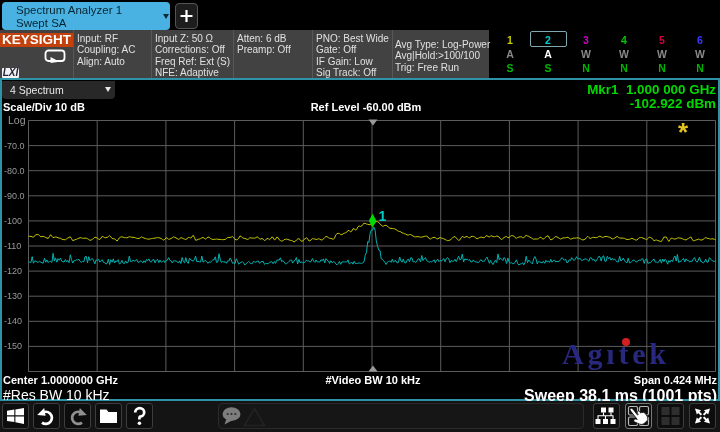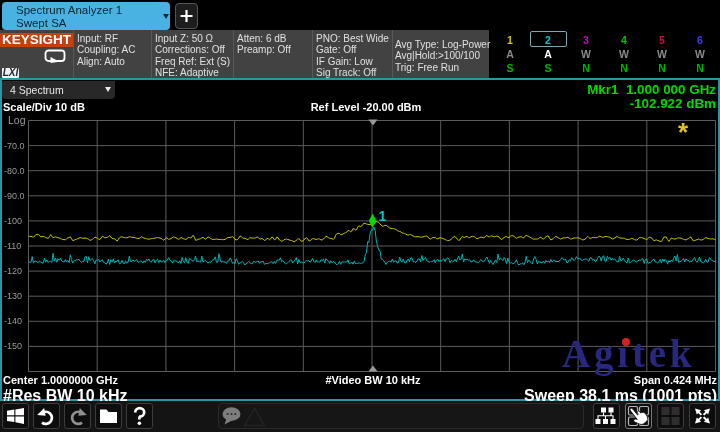--- a/index.html
+++ b/index.html
@@ -56,21 +56,21 @@
 <div class="abs" style="left:0;top:399px;width:720px;height:2px;background:#2f93a8"></div>
 <div class="abs" style="left:0;top:78px;width:2px;height:323px;background:#2f93a8"></div>
 <div class="abs" style="left:718px;top:78px;width:2px;height:323px;background:#2f93a8"></div>
 
 <div class="abs" style="left:2px;top:81px;width:113px;height:18px;background:#282828;border-radius:0 0 4px 4px;color:#e8e8e8;font-size:10.5px;line-height:18px;padding-left:8px">4 Spectrum</div>
 <div class="abs" style="left:105px;top:87px;width:0;height:0;border-left:3.5px solid transparent;border-right:3.5px solid transparent;border-top:5px solid #e8e8e8"></div>
 
 <div class="abs" style="right:4px;top:83px;color:#00d900;font-weight:700;font-size:13.4px;text-align:right;line-height:13.5px">Mkr1&nbsp; 1.000 000 GHz<br>-102.922 dBm</div>
 
 <div class="abs" style="left:3px;top:101px;color:#fff;font-weight:700;font-size:11px">Scale/Div 10 dB</div>
-<div class="abs" style="left:236px;top:101px;width:260px;text-align:center;color:#fff;font-weight:700;font-size:11px">Ref Level -20.00 dBm</div>
+<div class="abs" style="left:236px;top:101px;width:260px;text-align:center;color:#fff;font-weight:700;font-size:11px">Ref Level -60.00 dBm</div>
 <div class="abs" style="left:8px;top:114px;color:#9a9a9a;font-size:10.5px">Log</div>
 
 <svg class="abs" style="left:0;top:0" width="720" height="432" viewBox="0 0 720 432">
 <path d="M28.5 120.5 V371.5 M97.2 120.5 V371.5 M165.9 120.5 V371.5 M234.6 120.5 V371.5 M303.3 120.5 V371.5 M372.0 120.5 V371.5 M440.7 120.5 V371.5 M509.4 120.5 V371.5 M578.1 120.5 V371.5 M646.8 120.5 V371.5 M715.5 120.5 V371.5 M28.5 120.5 H715.5 M28.5 145.6 H715.5 M28.5 170.7 H715.5 M28.5 195.8 H715.5 M28.5 220.9 H715.5 M28.5 246.0 H715.5 M28.5 271.1 H715.5 M28.5 296.2 H715.5 M28.5 321.3 H715.5 M28.5 346.4 H715.5 M28.5 371.5 H715.5" stroke="#5c5c5c" stroke-width="1" fill="none"></path>
 <text x="4" y="148.6" class="ylab">-70.0</text>
     <text x="4" y="173.7" class="ylab">-80.0</text>
     <text x="4" y="198.8" class="ylab">-90.0</text>
     <text x="4" y="223.9" class="ylab">-100</text>
     <text x="4" y="249.0" class="ylab">-110</text>
     <text x="4" y="274.1" class="ylab">-120</text>
@@ -79,27 +79,27 @@
     <text x="4" y="349.4" class="ylab">-150</text>
 <polyline points="28.5,261.9 29.7,262.3 31.0,262.3 32.2,256.6 33.4,263.2 34.6,261.1 35.9,261.1 37.1,262.2 38.3,262.2 39.6,261.3 40.8,262.1 42.0,262.8 43.2,263.1 44.5,258.2 45.7,262.2 46.9,259.9 48.2,262.6 49.4,261.2 50.6,261.5 51.9,262.4 53.1,253.3 54.3,261.1 55.5,257.9 56.8,262.2 58.0,258.6 59.2,260.3 60.5,258.2 61.7,261.1 62.9,261.7 64.1,262.1 65.4,259.5 66.6,261.9 67.8,260.4 69.1,262.6 70.3,254.8 71.5,259.7 72.7,263.0 74.0,260.6 75.2,260.8 76.4,259.8 77.7,259.9 78.9,259.3 80.1,261.3 81.3,262.4 82.6,261.3 83.8,261.9 85.0,256.8 86.3,256.4 87.5,262.9 88.7,256.7 89.9,260.5 91.2,259.3 92.4,258.6 93.6,260.7 94.9,263.8 96.1,259.9 97.3,260.4 98.6,259.4 99.8,262.0 101.0,260.9 102.2,259.7 103.5,262.4 104.7,262.6 105.9,264.1 107.2,263.2 108.4,259.1 109.6,264.5 110.8,259.7 112.1,262.2 113.3,258.8 114.5,263.0 115.8,260.9 117.0,261.6 118.2,259.7 119.4,263.9 120.7,263.3 121.9,260.3 123.1,263.1 124.4,263.6 125.6,260.9 126.8,263.0 128.0,262.5 129.3,256.1 130.5,261.4 131.7,261.8 133.0,260.1 134.2,261.0 135.4,260.9 136.7,259.4 137.9,262.1 139.1,262.4 140.3,260.8 141.6,261.3 142.8,262.9 144.0,260.8 145.3,262.5 146.5,259.4 147.7,260.6 148.9,258.9 150.2,261.8 151.4,261.9 152.6,259.8 153.9,259.7 155.1,262.9 156.3,260.4 157.5,259.2 158.8,262.6 160.0,260.0 161.2,262.1 162.5,261.7 163.7,260.4 164.9,262.6 166.1,260.7 167.4,260.1 168.6,257.6 169.8,260.2 171.1,260.9 172.3,262.9 173.5,260.8 174.7,260.8 176.0,261.1 177.2,261.5 178.4,263.0 179.7,260.8 180.9,263.5 182.1,257.5 183.4,261.7 184.6,262.8 185.8,257.6 187.0,262.2 188.3,263.4 189.5,258.1 190.7,259.8 192.0,260.4 193.2,261.2 194.4,259.5 195.6,256.1 196.9,261.9 198.1,261.3 199.3,261.8 200.6,262.1 201.8,256.0 203.0,262.1 204.2,261.2 205.5,260.5 206.7,261.7 207.9,263.3 209.2,261.8 210.4,262.5 211.6,260.9 212.8,259.9 214.1,259.8 215.3,256.8 216.5,262.4 217.8,262.0 219.0,253.7 220.2,259.2 221.4,262.5 222.7,261.1 223.9,262.5 225.1,261.5 226.4,263.3 227.6,260.9 228.8,261.1 230.1,258.0 231.3,260.0 232.5,263.3 233.7,262.7 235.0,263.6 236.2,258.8 237.4,260.8 238.7,264.2 239.9,263.0 241.1,262.4 242.3,261.6 243.6,262.9 244.8,265.0 246.0,263.7 247.3,262.6 248.5,261.5 249.7,262.5 250.9,263.6 252.2,263.7 253.4,261.5 254.6,261.9 255.9,262.3 257.1,261.3 258.3,261.0 259.5,263.4 260.8,261.8 262.0,261.6 263.2,261.3 264.5,264.4 265.7,263.5 266.9,263.6 268.2,263.7 269.4,262.4 270.6,262.0 271.8,261.7 273.1,263.7 274.3,261.5 275.5,263.4 276.8,260.2 278.0,260.0 279.2,260.1 280.4,257.8 281.7,261.7 282.9,260.6 284.1,262.0 285.4,263.8 286.6,263.7 287.8,262.7 289.0,261.4 290.3,260.2 291.5,260.0 292.7,263.1 294.0,261.1 295.2,260.0 296.4,257.5 297.6,264.0 298.9,259.5 300.1,262.6 301.3,262.0 302.6,262.6 303.8,263.0 305.0,261.7 306.2,260.3 307.5,261.0 308.7,260.7 309.9,262.2 311.2,261.3 312.4,258.5 313.6,261.1 314.9,262.4 316.1,260.0 317.3,262.0 318.5,261.8 319.8,262.1 321.0,259.7 322.2,260.8 323.5,258.8 324.7,263.0 325.9,258.7 327.1,260.1 328.4,261.0 329.6,263.4 330.8,260.7 332.1,262.8 333.3,261.5 334.5,262.0 335.7,263.8 337.0,264.8 338.2,263.6 339.4,261.4 340.7,264.3 341.9,261.9 343.1,261.9 344.3,261.9 345.6,262.0 346.8,262.0 348.0,259.9 349.3,264.0 350.5,263.2 351.7,262.0 353.0,264.2 354.2,261.2 355.4,263.5 356.6,263.4 357.9,263.3 359.1,262.8 360.3,263.3 361.6,263.3 362.8,262.8 364.0,261.9 365.2,255.3 366.5,252.3 367.7,241.6 368.9,242.4 370.2,233.0 371.4,229.9 372.6,230.0 373.8,227.0 375.1,230.1 376.3,240.8 377.5,246.2 378.8,250.1 380.0,250.6 381.2,258.8 382.4,259.2 383.7,260.8 384.9,262.5 386.1,264.5 387.4,262.1 388.6,261.4 389.8,261.0 391.0,262.4 392.3,259.1 393.5,262.2 394.7,260.7 396.0,260.9 397.2,263.0 398.4,262.5 399.7,257.0 400.9,261.0 402.1,262.2 403.3,259.0 404.6,262.7 405.8,263.0 407.0,260.2 408.3,259.2 409.5,261.8 410.7,257.8 411.9,257.8 413.2,262.0 414.4,261.6 415.6,262.5 416.9,260.9 418.1,258.9 419.3,258.9 420.5,261.9 421.8,255.5 423.0,260.6 424.2,258.8 425.5,257.7 426.7,260.7 427.9,261.3 429.1,262.3 430.4,261.6 431.6,261.8 432.8,261.1 434.1,259.8 435.3,262.8 436.5,260.3 437.8,259.3 439.0,261.6 440.2,260.3 441.4,261.1 442.7,259.5 443.9,258.7 445.1,261.7 446.4,258.4 447.6,257.6 448.8,259.1 450.0,262.7 451.3,260.4 452.5,261.2 453.7,261.3 455.0,259.2 456.2,261.6 457.4,259.1 458.6,256.2 459.9,259.9 461.1,259.1 462.3,254.1 463.6,262.0 464.8,258.8 466.0,259.6 467.2,259.1 468.5,260.2 469.7,259.6 470.9,262.0 472.2,261.8 473.4,259.9 474.6,261.6 475.8,261.9 477.1,262.2 478.3,262.6 479.5,261.3 480.8,259.6 482.0,261.2 483.2,261.3 484.5,261.1 485.7,258.7 486.9,257.0 488.1,259.9 489.4,263.3 490.6,260.5 491.8,262.8 493.1,264.6 494.3,262.1 495.5,260.2 496.7,262.5 498.0,254.0 499.2,259.9 500.4,257.9 501.7,259.3 502.9,260.6 504.1,257.4 505.3,259.2 506.6,263.5 507.8,258.0 509.0,261.9 510.3,263.1 511.5,262.6 512.7,263.8 513.9,263.4 515.2,262.3 516.4,259.8 517.6,263.4 518.9,265.0 520.1,263.9 521.3,264.1 522.6,262.7 523.8,264.8 525.0,262.6 526.2,256.3 527.5,262.7 528.7,260.0 529.9,261.7 531.2,262.6 532.4,263.9 533.6,259.0 534.8,256.5 536.1,259.3 537.3,264.0 538.5,261.5 539.8,262.0 541.0,262.5 542.2,262.9 543.4,261.1 544.7,263.3 545.9,260.3 547.1,262.0 548.4,261.1 549.6,262.5 550.8,259.3 552.0,262.2 553.3,260.6 554.5,260.1 555.7,262.0 557.0,261.3 558.2,261.7 559.4,261.0 560.6,259.5 561.9,257.6 563.1,258.8 564.3,260.3 565.6,259.0 566.8,262.7 568.0,262.3 569.3,259.6 570.5,260.6 571.7,257.6 572.9,259.6 574.2,260.5 575.4,259.0 576.6,256.7 577.9,258.9 579.1,258.8 580.3,258.5 581.5,260.4 582.8,260.2 584.0,259.2 585.2,259.0 586.5,259.0 587.7,260.4 588.9,261.2 590.1,257.7 591.4,257.9 592.6,260.2 593.8,259.1 595.1,261.4 596.3,260.9 597.5,258.5 598.7,256.3 600.0,256.9 601.2,261.1 602.4,256.7 603.7,255.8 604.9,261.2 606.1,261.3 607.3,256.3 608.6,258.7 609.8,257.3 611.0,260.2 612.3,258.3 613.5,260.1 614.7,259.0 616.0,260.7 617.2,262.0 618.4,261.9 619.6,256.3 620.9,260.9 622.1,260.3 623.3,258.1 624.6,260.7 625.8,262.2 627.0,262.7 628.2,258.2 629.5,262.9 630.7,262.6 631.9,261.4 633.2,260.0 634.4,260.3 635.6,261.8 636.8,261.8 638.1,260.7 639.3,260.1 640.5,260.4 641.8,258.7 643.0,259.1 644.2,263.4 645.4,259.6 646.7,258.8 647.9,263.4 649.1,262.7 650.4,262.7 651.6,261.3 652.8,259.8 654.1,259.2 655.3,262.2 656.5,262.1 657.7,262.8 659.0,261.6 660.2,259.3 661.4,263.1 662.7,259.0 663.9,261.7 665.1,259.2 666.3,260.7 667.6,264.2 668.8,260.7 670.0,262.2 671.3,260.1 672.5,261.5 673.7,258.1 674.9,256.0 676.2,261.1 677.4,254.5 678.6,262.4 679.9,261.5 681.1,261.2 682.3,260.1 683.5,258.4 684.8,262.0 686.0,258.8 687.2,260.5 688.5,260.4 689.7,262.2 690.9,261.0 692.1,261.5 693.4,258.8 694.6,257.5 695.8,261.1 697.1,262.3 698.3,260.0 699.5,257.1 700.8,261.7 702.0,261.7 703.2,263.0 704.4,262.1 705.7,259.2 706.9,262.2 708.1,262.1 709.4,257.6 710.6,259.3 711.8,260.0 713.0,261.4 714.3,261.2 715.5,261.4" fill="none" stroke="#00b2b2" stroke-width="1"></polyline>
 <polyline points="28.5,236.2 29.7,236.3 31.0,236.4 32.2,236.8 33.4,237.3 34.6,236.0 35.9,234.6 37.1,234.6 38.3,234.6 39.6,235.7 40.8,236.9 42.0,236.6 43.2,236.3 44.5,236.9 45.7,237.5 46.9,238.0 48.2,238.4 49.4,236.6 50.6,234.7 51.9,236.3 53.1,237.7 54.3,237.3 55.5,236.9 56.8,237.3 58.0,237.7 59.2,238.1 60.5,238.3 61.7,239.0 62.9,239.6 64.1,239.6 65.4,239.8 66.6,238.9 67.8,238.0 69.1,237.4 70.3,236.8 71.5,238.7 72.7,240.6 74.0,240.2 75.2,239.6 76.4,239.3 77.7,238.7 78.9,238.3 80.1,237.5 81.3,238.0 82.6,238.2 83.8,238.3 85.0,238.1 86.3,238.2 87.5,238.7 88.7,239.4 89.9,240.3 91.2,240.0 92.4,239.3 93.6,238.4 94.9,237.2 96.1,237.5 97.3,238.2 98.6,239.1 99.8,239.5 101.0,238.0 102.2,236.3 103.5,236.9 104.7,237.7 105.9,237.7 107.2,237.4 108.4,236.5 109.6,235.6 110.8,236.9 112.1,238.5 113.3,238.7 114.5,238.9 115.8,239.8 117.0,241.1 118.2,239.6 119.4,237.8 120.7,237.0 121.9,236.8 123.1,237.2 124.4,237.7 125.6,237.6 126.8,237.9 128.0,237.4 129.3,236.7 130.5,237.0 131.7,237.2 133.0,237.4 134.2,237.4 135.4,237.8 136.7,238.3 137.9,238.5 139.1,238.4 140.3,237.8 141.6,236.8 142.8,237.5 144.0,238.1 145.3,238.4 146.5,238.8 147.7,239.1 148.9,239.2 150.2,238.9 151.4,238.6 152.6,238.4 153.9,238.3 155.1,238.0 156.3,237.8 157.5,237.6 158.8,237.7 160.0,238.1 161.2,238.5 162.5,239.4 163.7,240.2 164.9,239.2 166.1,237.7 167.4,238.2 168.6,239.4 169.8,239.0 171.1,238.5 172.3,237.7 173.5,236.9 174.7,237.3 176.0,237.9 177.2,238.6 178.4,239.3 179.7,238.7 180.9,237.6 182.1,238.0 183.4,238.7 184.6,239.1 185.8,239.5 187.0,238.7 188.3,237.5 189.5,237.6 190.7,237.9 192.0,236.9 193.2,235.3 194.4,237.4 195.6,240.2 196.9,240.1 198.1,239.3 199.3,239.1 200.6,238.6 201.8,237.9 203.0,237.5 204.2,238.2 205.5,239.1 206.7,238.3 207.9,237.0 209.2,237.3 210.4,238.4 211.6,239.0 212.8,239.5 214.1,239.3 215.3,239.3 216.5,239.0 217.8,239.3 219.0,239.4 220.2,239.4 221.4,239.5 222.7,239.7 223.9,239.6 225.1,239.5 226.4,238.5 227.6,237.6 228.8,237.5 230.1,237.4 231.3,237.1 232.5,236.6 233.7,237.7 235.0,239.4 236.2,239.8 237.4,239.7 238.7,238.3 239.9,236.1 241.1,236.3 242.3,237.7 243.6,238.3 244.8,238.4 246.0,238.8 247.3,239.5 248.5,239.0 249.7,237.9 250.9,237.8 252.2,238.1 253.4,238.1 254.6,238.2 255.9,237.7 257.1,236.8 258.3,237.5 259.5,238.9 260.8,239.1 262.0,238.4 263.2,239.3 264.5,240.5 265.7,240.0 266.9,238.5 268.2,238.6 269.4,239.7 270.6,238.8 271.8,237.1 273.1,237.5 274.3,239.8 275.5,239.4 276.8,237.1 278.0,237.6 279.2,239.7 280.4,240.5 281.7,241.2 282.9,240.8 284.1,239.6 285.4,239.3 286.6,239.1 287.8,239.5 289.0,239.8 290.3,240.4 291.5,240.5 292.7,241.0 294.0,241.9 295.2,241.4 296.4,240.0 297.6,239.1 298.9,238.7 300.1,239.6 301.3,241.3 302.6,241.2 303.8,239.7 305.0,238.8 306.2,237.8 307.5,238.5 308.7,240.7 309.9,241.0 311.2,239.5 312.4,238.7 313.6,238.8 314.9,239.0 316.1,239.5 317.3,239.3 318.5,238.7 319.8,239.1 321.0,240.0 322.2,239.9 323.5,238.9 324.7,237.6 325.9,236.5 327.1,236.7 328.4,237.6 329.6,238.4 330.8,238.4 332.1,238.8 333.3,239.4 334.5,238.1 335.7,235.2 337.0,233.5 338.2,233.3 339.4,233.5 340.7,234.6 341.9,234.7 343.1,233.8 344.3,233.2 345.6,232.8 346.8,232.1 348.0,230.5 349.3,230.6 350.5,231.9 351.7,231.2 353.0,228.8 354.2,228.7 355.4,230.1 356.6,229.6 357.9,226.9 359.1,225.8 360.3,226.5 361.6,226.1 362.8,224.4 364.0,223.3 365.2,223.4 366.5,224.0 367.7,224.3 368.9,224.6 370.2,224.6 371.4,224.8 372.6,225.0 373.8,224.2 375.1,222.1 376.3,221.5 377.5,221.8 378.8,222.5 380.0,223.9 381.2,225.2 382.4,226.1 383.7,226.1 384.9,225.3 386.1,225.4 387.4,226.1 388.6,227.4 389.8,228.1 391.0,228.4 392.3,228.5 393.5,228.6 394.7,228.9 396.0,229.5 397.2,230.5 398.4,231.2 399.7,231.6 400.9,231.8 402.1,233.0 403.3,233.1 404.6,233.7 405.8,234.1 407.0,234.9 408.3,235.1 409.5,234.6 410.7,234.5 411.9,235.3 413.2,236.1 414.4,236.7 415.6,236.9 416.9,236.7 418.1,236.6 419.3,236.9 420.5,237.2 421.8,237.0 423.0,236.9 424.2,236.4 425.5,236.2 426.7,236.2 427.9,236.8 429.1,238.5 430.4,239.0 431.6,238.3 432.8,237.6 434.1,237.4 435.3,237.7 436.5,238.6 437.8,238.9 439.0,238.0 440.2,237.6 441.4,238.1 442.7,238.4 443.9,238.8 445.1,239.5 446.4,240.2 447.6,240.7 448.8,240.5 450.0,240.1 451.3,239.1 452.5,238.1 453.7,236.8 455.0,236.6 456.2,237.9 457.4,239.2 458.6,240.4 459.9,239.9 461.1,237.8 462.3,236.4 463.6,237.1 464.8,237.4 466.0,236.7 467.2,236.5 468.5,237.5 469.7,237.7 470.9,236.8 472.2,236.3 473.4,236.5 474.6,236.9 475.8,238.0 477.1,238.8 478.3,238.2 479.5,237.6 480.8,237.2 482.0,237.2 483.2,237.7 484.5,237.6 485.7,236.1 486.9,235.6 488.1,236.5 489.4,236.9 490.6,236.1 491.8,235.8 493.1,236.6 494.3,236.8 495.5,236.5 496.7,236.1 498.0,236.4 499.2,237.1 500.4,238.8 501.7,239.6 502.9,238.5 504.1,237.5 505.3,236.8 506.6,236.6 507.8,237.6 509.0,237.6 510.3,236.4 511.5,235.6 512.7,235.7 513.9,236.1 515.2,237.6 516.4,238.3 517.6,237.5 518.9,237.1 520.1,236.8 521.3,236.8 522.6,237.7 523.8,237.8 525.0,236.3 526.2,235.3 527.5,236.0 528.7,236.4 529.9,237.1 531.2,237.8 532.4,238.6 533.6,239.3 534.8,239.0 536.1,239.0 537.3,239.0 538.5,238.7 539.8,237.5 541.0,237.2 542.2,238.6 543.4,239.2 544.7,237.8 545.9,236.9 547.1,235.9 548.4,236.0 549.6,238.3 550.8,239.9 552.0,239.4 553.3,238.5 554.5,237.3 555.7,236.4 557.0,237.0 558.2,237.7 559.4,238.4 560.6,239.0 561.9,238.5 563.1,237.9 564.3,237.8 565.6,237.8 566.8,237.4 568.0,237.3 569.3,238.3 570.5,239.0 571.7,238.9 572.9,238.3 574.2,238.0 575.4,238.1 576.6,237.9 577.9,237.8 579.1,238.1 580.3,238.7 581.5,239.5 582.8,240.0 584.0,239.6 585.2,239.2 586.5,237.5 587.7,236.3 588.9,237.5 590.1,238.5 591.4,238.0 592.6,237.4 593.8,237.4 595.1,237.7 596.3,237.6 597.5,237.4 598.7,236.5 600.0,236.1 601.2,236.8 602.4,237.4 603.7,237.1 604.9,236.6 606.1,236.5 607.3,236.6 608.6,237.0 609.8,237.2 611.0,238.1 612.3,238.9 613.5,238.6 614.7,238.0 616.0,237.1 617.2,236.4 618.4,237.3 619.6,237.9 620.9,238.1 622.1,238.1 623.3,238.2 624.6,238.4 625.8,239.0 627.0,239.6 628.2,239.4 629.5,239.3 630.7,238.9 631.9,238.3 633.2,238.9 634.4,239.5 635.6,239.9 636.8,240.1 638.1,238.9 639.3,237.7 640.5,237.6 641.8,237.5 643.0,238.2 644.2,238.6 645.4,239.1 646.7,239.8 647.9,238.4 649.1,237.2 650.4,237.4 651.6,237.9 652.8,239.5 654.1,240.7 655.3,240.2 656.5,240.0 657.7,240.5 659.0,240.9 660.2,241.4 661.4,241.5 662.7,239.3 663.9,237.1 665.1,237.0 666.3,237.1 667.6,239.5 668.8,241.4 670.0,239.7 671.3,238.0 672.5,238.4 673.7,238.9 674.9,239.0 676.2,238.8 677.4,238.2 678.6,237.8 679.9,238.1 681.1,238.2 682.3,238.7 683.5,239.3 684.8,239.7 686.0,240.0 687.2,239.1 688.5,238.4 689.7,237.6 690.9,236.9 692.1,239.1 693.4,241.0 694.6,240.5 695.8,240.1 697.1,239.6 698.3,239.1 699.5,239.5 700.8,240.1 702.0,239.9 703.2,239.4 704.4,238.4 705.7,237.5 706.9,238.1 708.1,238.5 709.4,238.7 710.6,239.1 711.8,238.9 713.0,238.8 714.3,239.3 715.5,239.8" fill="none" stroke="#c8c800" stroke-width="1"></polyline>
 <path d="M368.5 119.5 H377.5 L373 125.5 Z" fill="#999"></path>
 <path d="M368.5 371.5 H377.5 L373 365.5 Z" fill="#999"></path>
 <path d="M372.6 213.8 L376.4 220.8 L372.6 227.8 L368.8 220.8 Z" fill="#00dc00"></path>
 <text x="378.5" y="221" font-size="14" font-weight="700" fill="#00c8c8" font-family="Liberation Sans">1</text>
 <text x="678" y="141" font-size="26" font-weight="700" fill="#e3c322" font-family="Liberation Sans">*</text>
 </svg>
 
-<div class="abs" id="agitek" style="left:562px;top:335px;font-family:'Liberation Serif',serif;font-weight:700;font-size:39px;color:#28287e;line-height:38px;letter-spacing:3.8px">Agıtek</div>
+<div class="abs" id="agitek" style="left:562px;top:335px;font-family:'Liberation Serif',serif;font-weight:700;font-size:30px;color:#28287e;line-height:38px;letter-spacing:3.8px">Agıtek</div>
 <div class="abs" style="left:622px;top:338px;width:8px;height:8px;border-radius:50%;background:#d42020"></div>
 
 <div class="abs" style="left:3px;top:374px;color:#fff;font-weight:700;font-size:11px">Center 1.0000000 GHz</div>
 <div class="abs" style="left:243px;top:374px;width:260px;text-align:center;color:#fff;font-weight:700;font-size:11px">#Video BW 10 kHz</div>
 <div class="abs" style="right:3px;top:374px;color:#fff;font-weight:700;font-size:11px">Span 0.424 MHz</div>
-<div class="abs" style="left:3px;top:387px;color:#fff;font-weight:700;font-size:16px">#Res BW 10 kHz</div>
+<div class="abs" style="left:3px;top:387px;color:#fff;font-weight:400;font-size:14px">#Res BW 10 kHz</div>
 <div class="abs" style="right:3px;top:387px;color:#fff;font-weight:700;font-size:16px">Sweep 38.1 ms (1001 pts)</div>
 
 <div class="abs" style="left:0;top:401px;width:720px;height:31px;background:#141414"></div>
 <div style="position:absolute;top:403px;width:27px;height:26px;background:#0d0d0d;border:1px solid #3d3d3d;border-radius:3px;left:2px"><svg width="25" height="24" viewBox="0 0 25 24">
       <path d="M4 6.8 L11.3 5.6 V11.3 H4 Z M12.4 5.4 L21 4 V11.3 H12.4 Z M4 12.4 H11.3 V18.1 L4 16.9 Z M12.4 12.4 H21 V20 L12.4 18.3 Z" fill="#fff"></path>
     </svg></div>
 <div style="position:absolute;top:403px;width:27px;height:26px;background:#0d0d0d;border:1px solid #3d3d3d;border-radius:3px;left:33px"><svg width="25" height="24" viewBox="0 0 25 24">
       <path d="M7.6 9.4 A6.1 6.1 0 1 1 8.0 18.6" fill="none" stroke="#fff" stroke-width="2.7"></path>
       <path d="M3.2 10.9 L10.2 3.9 L11.6 11.8 Z" fill="#fff"></path>
     </svg></div>

